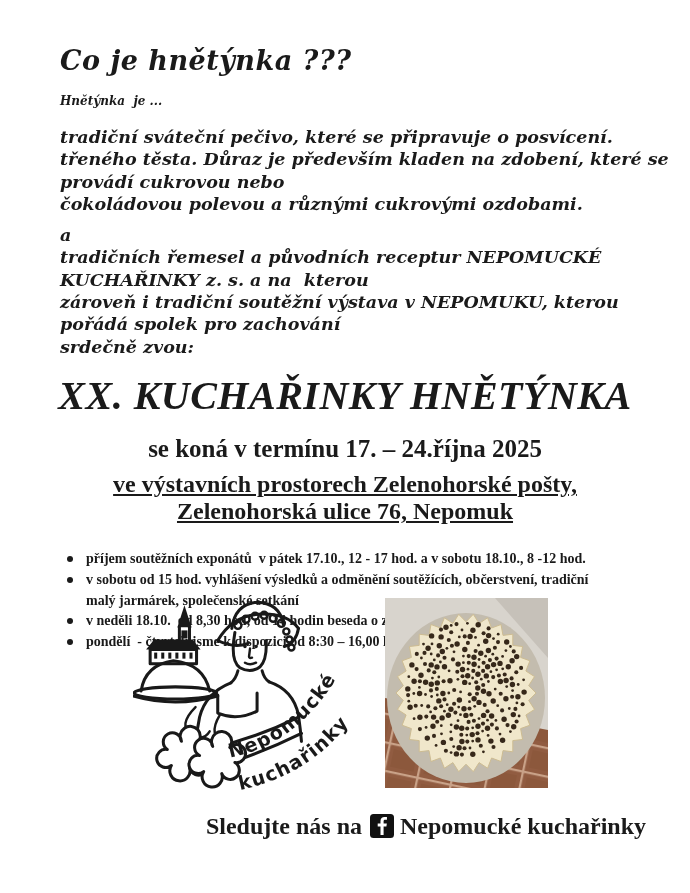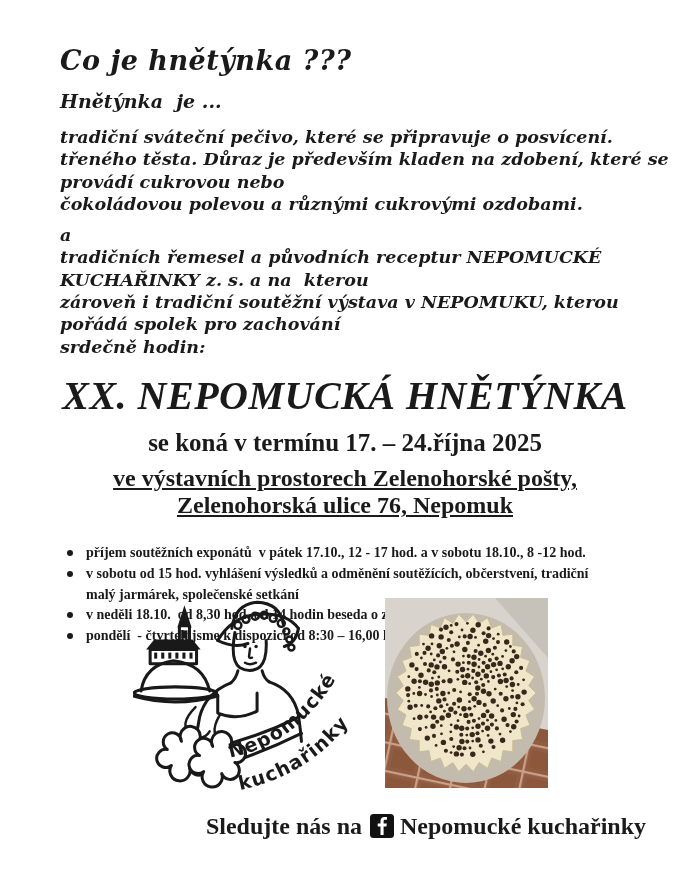--- a/index.html
+++ b/index.html
@@ -4,30 +4,30 @@
 <style>
   html,body{margin:0;padding:0;}
   body{
     width:690px;height:893px;background:#ffffff;overflow:hidden;position:relative;
     font-family:"Liberation Serif", serif;color:#1a1a1a;
     -webkit-font-smoothing:antialiased;
   }
   
   .script{font-family:"DejaVu Serif", serif;font-style:italic;font-weight:600;}
   .heading{font-size:27px;line-height:34px;margin:44px 0 0 60px;letter-spacing:.5px;}
-  .lead{font-size:19px;line-height:22px;margin:12px 0 0 60px;white-space:pre-wrap;}
+  .lead{font-size:12px;line-height:22px;margin:12px 0 0 60px;white-space:pre-wrap;}
   .bodyline{font-size:17.5px;line-height:22.3px;margin:0 0 0 60px;white-space:pre-wrap;}
   .group1{margin-top:14px;}
   .conj{margin-top:9px;}
   
   .event-title{
     text-align:center;margin-top:15px;font-size:40px;line-height:46px;
     font-weight:bold;font-style:italic;letter-spacing:.5px;
   }
-  .date-line{text-align:center;font-size:25px;line-height:31px;font-weight:bold;margin-top:8px;}
+  .date-line{text-align:center;font-size:25px;line-height:31px;font-weight:bold;margin-top:14px;}
   .venue{text-align:center;font-size:24px;line-height:27.5px;font-weight:bold;margin-top:7px;text-decoration:underline;}
   ul.schedule{list-style:none;margin:23px 0 0 60px;padding:0;width:540px;}
   ul.schedule li{
     position:relative;padding-left:26px;font-size:14px;line-height:20.8px;
     font-weight:bold;white-space:pre-wrap;
   }
   ul.schedule li::before{
     content:"";position:absolute;left:7px;top:7px;width:6px;height:6px;border-radius:50%;
     background:#1a1a1a;
   }
@@ -56,24 +56,24 @@
 <div class="group1">
   <div class="script bodyline">tradiční sváteční pečivo, které se připravuje o posvícení.</div>
   <div class="script bodyline">třeného těsta. Důraz je především kladen na zdobení, které se provádí cukrovou nebo</div>
   <div class="script bodyline">čokoládovou polevou a různými cukrovými ozdobami.</div>
 </div>
 
 <div class="conj">
   <div class="script bodyline">a</div>
   <div class="script bodyline">tradičních řemesel a původních receptur NEPOMUCKÉ KUCHAŘINKY z. s. a na  kterou</div>
   <div class="script bodyline">zároveň i tradiční soutěžní výstava v NEPOMUKU, kterou pořádá spolek pro zachování</div>
-  <div class="script bodyline">srdečně hodin:</div>
-</div>
-
-<div class="event-title">XX. NEPOMUCKÁ HNĚTÝNKA</div>
+  <div class="script bodyline">srdečně zvou:</div>
+</div>
+
+<div class="event-title">XX. KUCHAŘINKY HNĚTÝNKA</div>
 <div class="date-line">se koná v termínu 17. – 24.října 2025</div>
 <div class="venue">
   <div>ve výstavních prostorech Zelenohorské pošty,</div>
   <div>Zelenohorská ulice 76, Nepomuk</div>
 </div>
 
 <ul class="schedule">
   <li>příjem soutěžních exponátů  v pátek 17.10., 12 - 17 hod. a v sobotu 18.10., 8 -12 hod.</li>
   <li>v sobotu od 15 hod. vyhlášení výsledků a odměnění soutěžících, občerstvení, tradiční malý jarmárek, společenské setkání</li>
   <li>v neděli 18.10.  od 8,30 hod, od 14 hodin beseda o zdravé výživě</li>

